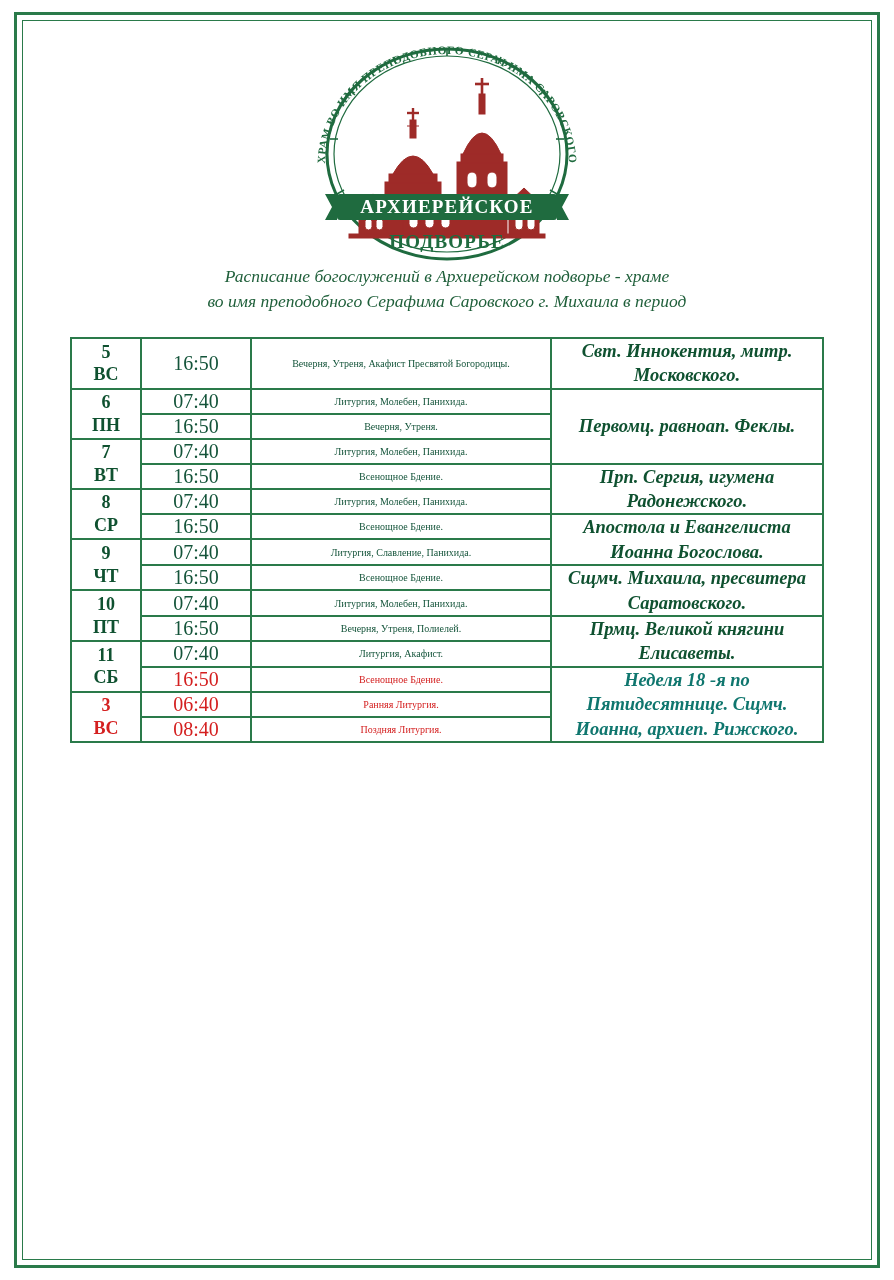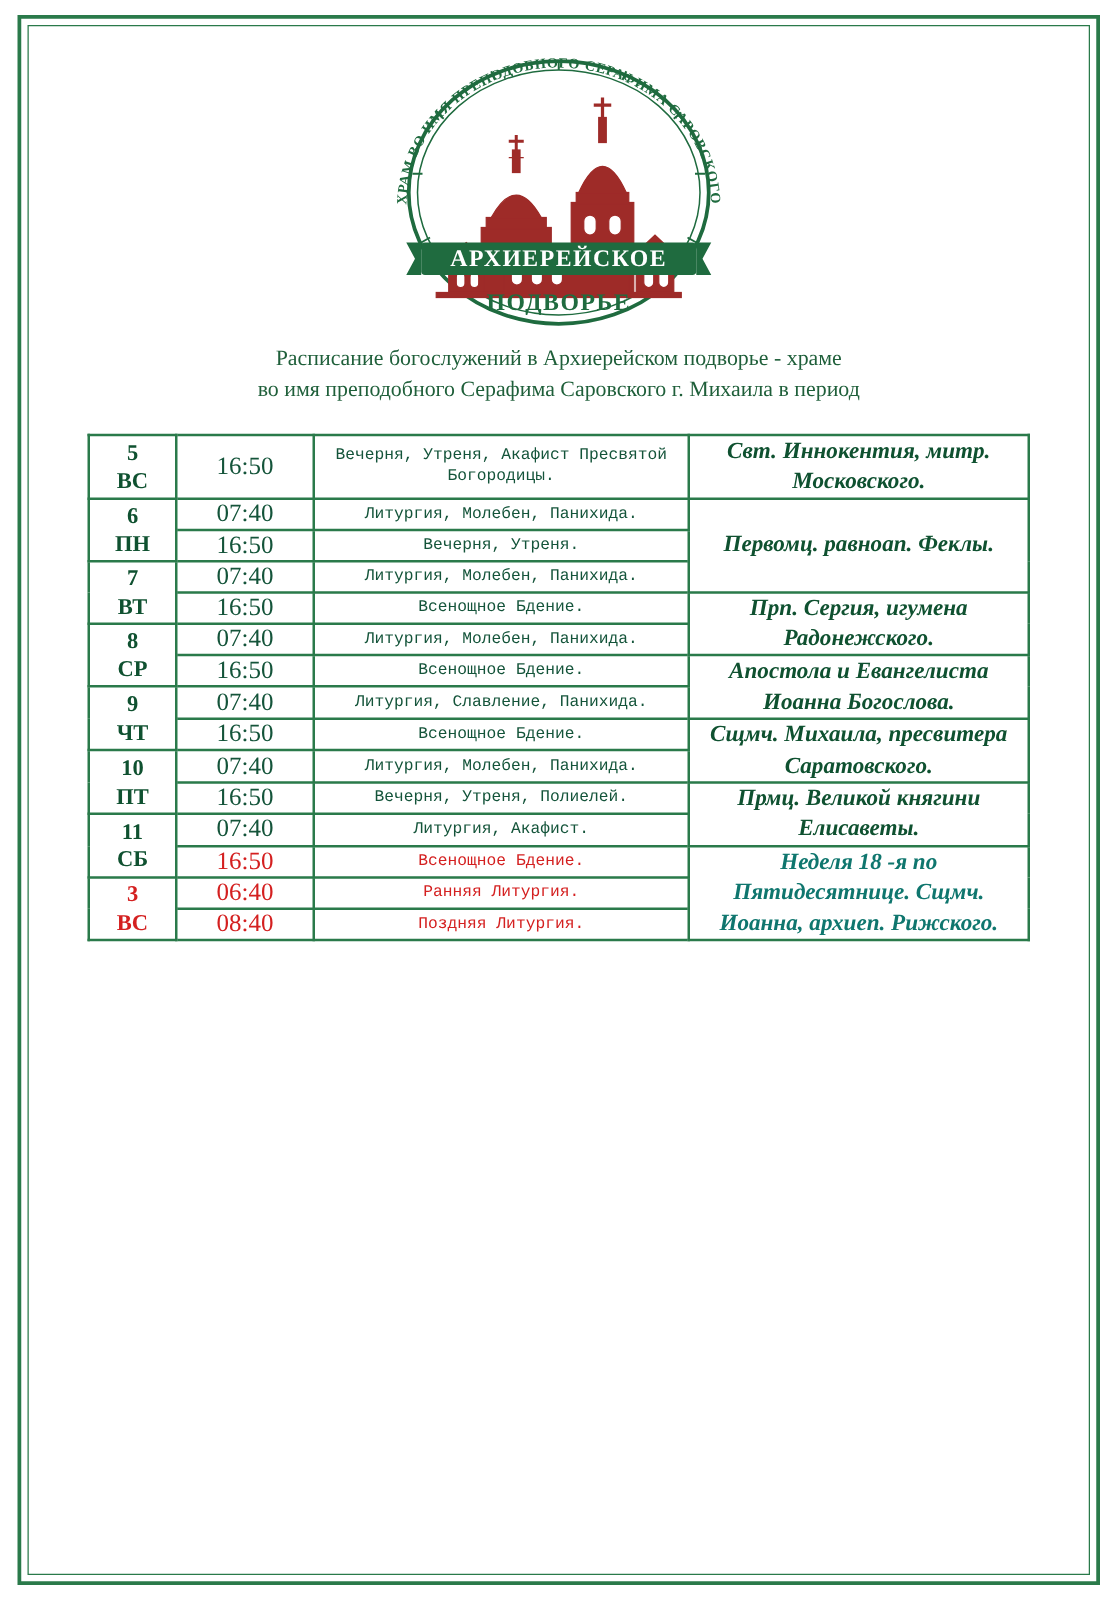--- a/index.html
+++ b/index.html
@@ -56,25 +56,25 @@
   .logo {
     position: relative;
     width: 300px;
     height: 230px;
   }
   .logo svg { display:block; }
 
   
   .heading {
     text-align: center;
-    margin-top: 10px;
     color: #1f5f3a;
     font-size: 17.5px;
     line-height: 1.45;
     font-family: "Liberation Serif", serif;
+    font-style: italic;
   }
   .heading div { white-space: nowrap; }
 
   
   table.schedule {
     margin: 22px auto 0 auto;
     border-collapse: collapse;
     width: 752px;
     table-layout: fixed;
   }
@@ -97,25 +97,25 @@
     padding: 6px 2px;
     font-family: "Liberation Serif", serif;
   }
   .time-cell {
     font-size: 20px;
     color: #14543a;
     padding: 12px 4px;
     font-family: "Liberation Serif", serif;
   }
   .service-cell {
-    font-size: 13px;
+    font-size: 10px;
     color: #14543a;
     padding: 9px 8px;
     line-height: 1.3;
-    font-family: Liberation Mono, monospace;
+    font-family: Liberation Serif, serif;
   }
   .saint-cell {
     font-size: 18.5px;
     font-weight: bold;
     font-style: italic;
     color: #0f5130;
     padding: 8px 8px;
     line-height: 1.32;
     font-family: "Liberation Serif", serif;
     margin-top: 28px;

